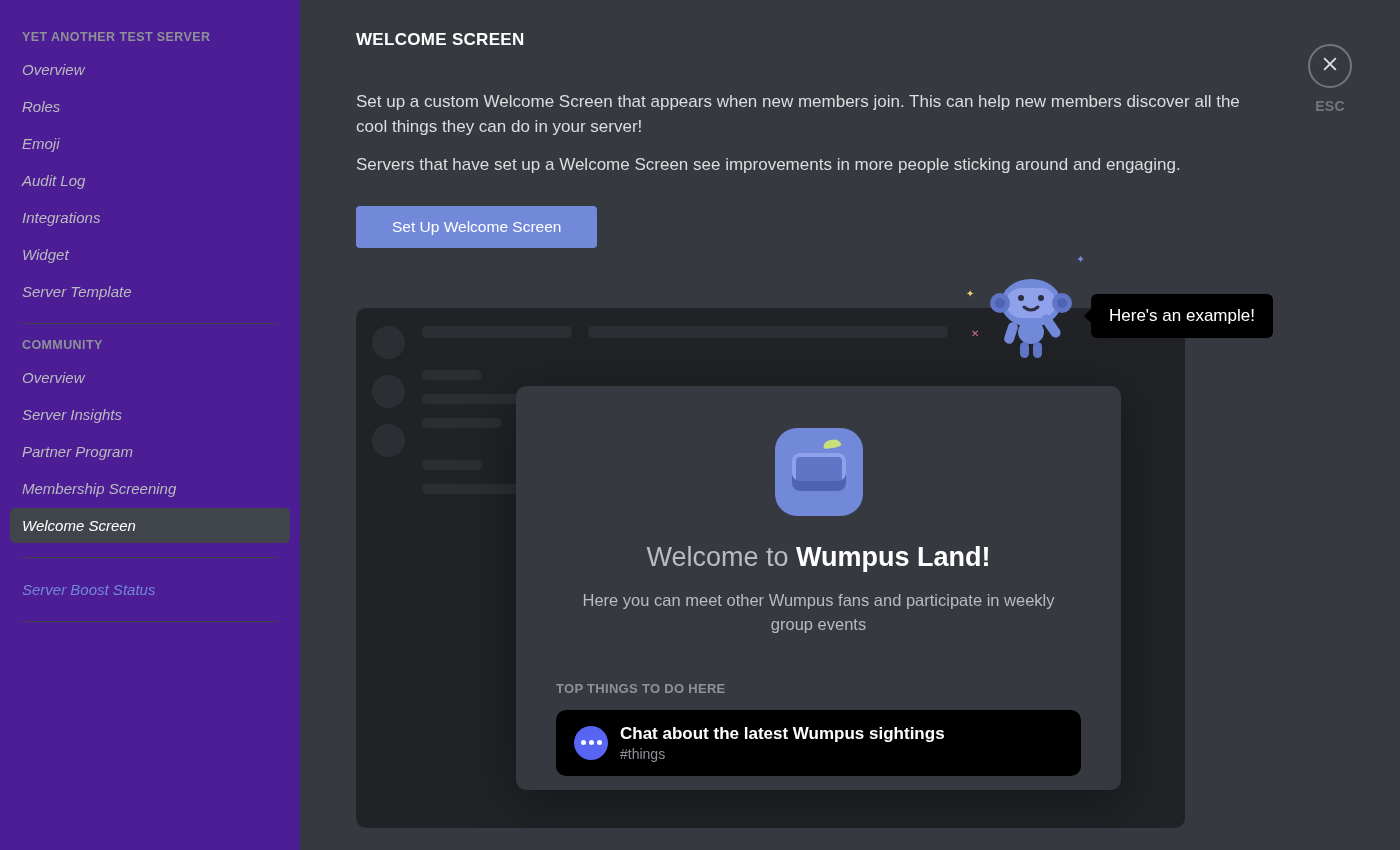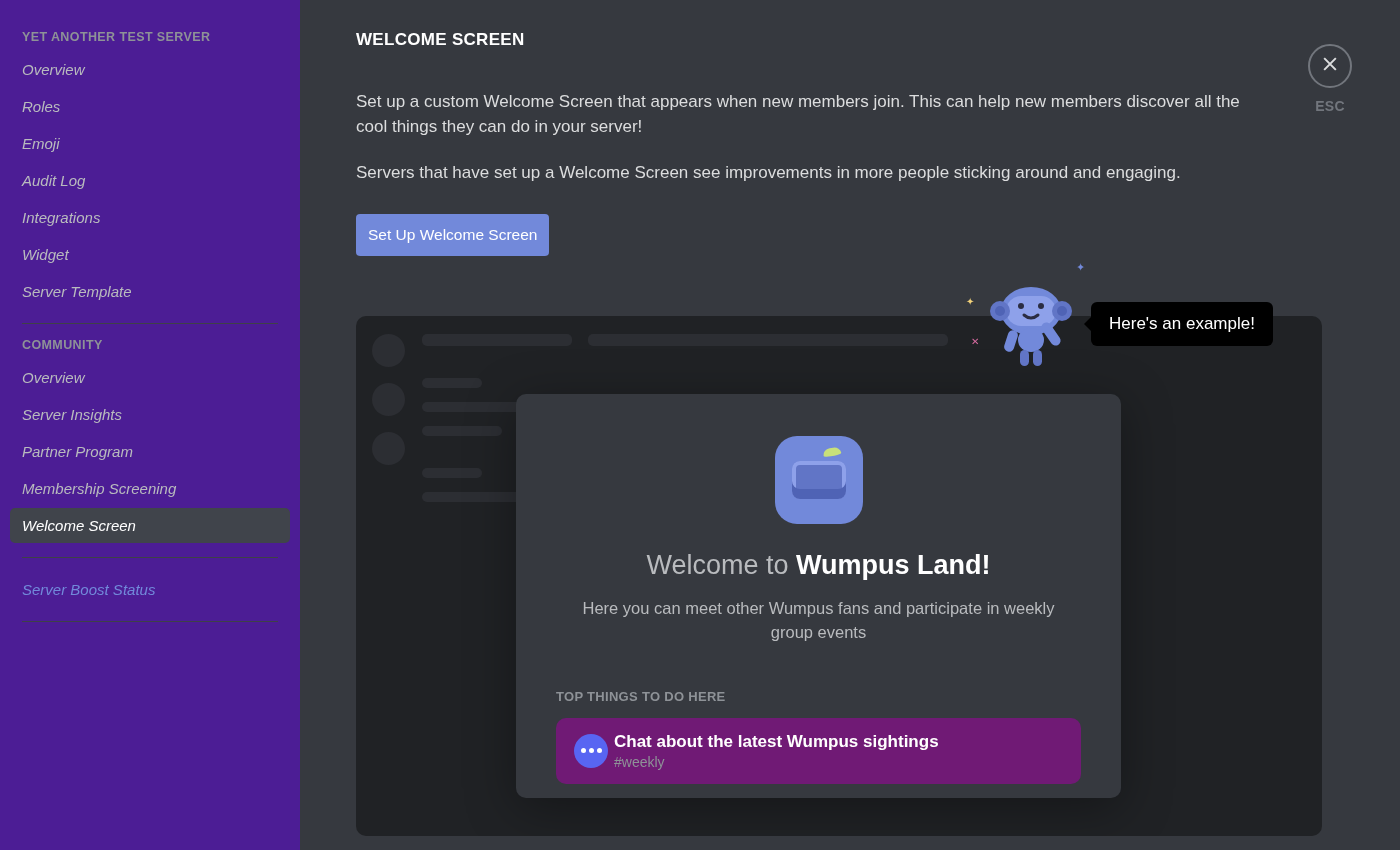--- a/index.html
+++ b/index.html
@@ -24,41 +24,41 @@
   .boost-item { color:#7289da; }
 
   
   .content { flex:1; position:relative; padding:30px 56px 0 56px; }
   .page-title {
     font-size:17px; font-weight:700; color:#fff;
     text-transform:uppercase; letter-spacing:0.3px;
     margin-bottom:40px;
   }
   .desc { font-size:17px; line-height:1.45; color:#dcddde; max-width:910px; }
-  .desc + .desc { margin-top:22px; }
+  .desc + .desc { margin-top:14px; }
   .primary-btn {
     display:inline-block; margin-top:28px;
     background:#7289da; color:#fff; font-size:15.5px; font-weight:500;
-    padding:12px 12px; border:none; border-radius:4px; cursor:pointer;
+    padding:12px 36px; border:none; border-radius:4px; cursor:pointer;
   }
 
   
   .closer { position:absolute; top:44px; right:48px; text-align:center; }
   .close-circle {
     width:44px; height:44px; border:2px solid #72767d; border-radius:50%;
     display:flex; align-items:center; justify-content:center;
     cursor:pointer; margin:0 auto;
   }
   .close-circle svg { width:20px; height:20px; stroke:#dcddde; stroke-width:2.4; }
   .esc-label { font-size:14px; font-weight:700; color:#72767d; margin-top:10px; letter-spacing:0.3px; }
 
   
   .preview-wrap { position:relative; margin-top:60px; }
   .preview-bg {
-    width:966px; height:520px; background:#202225; border-radius:10px;
+    width:829px; height:520px; background:#202225; border-radius:10px;
     position:relative; overflow:hidden; padding:18px 16px;
   }
   
   .fake-col-left { position:absolute; left:16px; top:18px; width:40px; }
   .fake-circle { width:33px; height:33px; border-radius:50%; background:#2c2e33; margin-bottom:16px; }
   .fake-col-mid { position:absolute; left:66px; top:18px; width:150px; }
   .fake-col-right { position:absolute; left:232px; top:18px; width:400px; }
   .fake-bar { height:10px; background:#2c2e33; border-radius:5px; margin-bottom:14px; }
   .fbar-head { height:12px; }
   .w150 { width:150px; } .w60{width:60px;} .w120{width:120px;}
@@ -88,22 +88,22 @@
     transform:rotate(-10deg);
   }
   .welcome-title { font-size:27px; font-weight:500; color:#b9bbbe; }
   .welcome-title .name { font-weight:700; color:#fff; }
   .welcome-sub { font-size:16.5px; color:#b9bbbe; margin-top:16px; line-height:1.45; padding:0 10px; }
   .topthings-hdr {
     text-align:left; font-size:13px; font-weight:700; color:#8e9297;
     letter-spacing:0.3px; margin-top:44px; margin-bottom:14px;
   }
   .channel-card {
-    background:#701a75; border-radius:10px; padding:14px 18px;
-    display:flex; align-items:center; gap:6px; text-align:left;
+    background:#000000; border-radius:10px; padding:14px 18px;
+    display:flex; align-items:center; gap:12px; text-align:left;
     margin-bottom:14px;
   }
   .channel-icon {
     width:34px; height:34px; border-radius:50%; background:#5865f2;
     display:flex; align-items:center; justify-content:center;
   }
   .channel-icon .dot { width:5px; height:5px; background:#fff; border-radius:50%; margin:0 1.5px; }
   .channel-icon .dots{ display:flex; }
   .channel-title { font-size:17px; font-weight:700; color:#fff; line-height:1.2; }
   .channel-sub   { font-size:14px; color:#8e9297; margin-top:2px; }
@@ -215,21 +215,21 @@
               <div class="channel-card">
                 <div class="channel-icon">
                   <div class="dots">
                     <span class="dot"></span>
                     <span class="dot"></span>
                     <span class="dot"></span>
                   </div>
                 </div>
                 <div>
                   <div class="channel-title">Chat about the latest Wumpus sightings</div>
-                  <div class="channel-sub">#weekly</div>
+                  <div class="channel-sub">#things</div>
                 </div>
               </div>
             </div>
         </div>
       </div>
 
       <div class="mascot">
         <span class="sparkle s1">✦</span>
         <span class="sparkle s2">✦</span>
         <span class="sparkle s3">✕</span>

